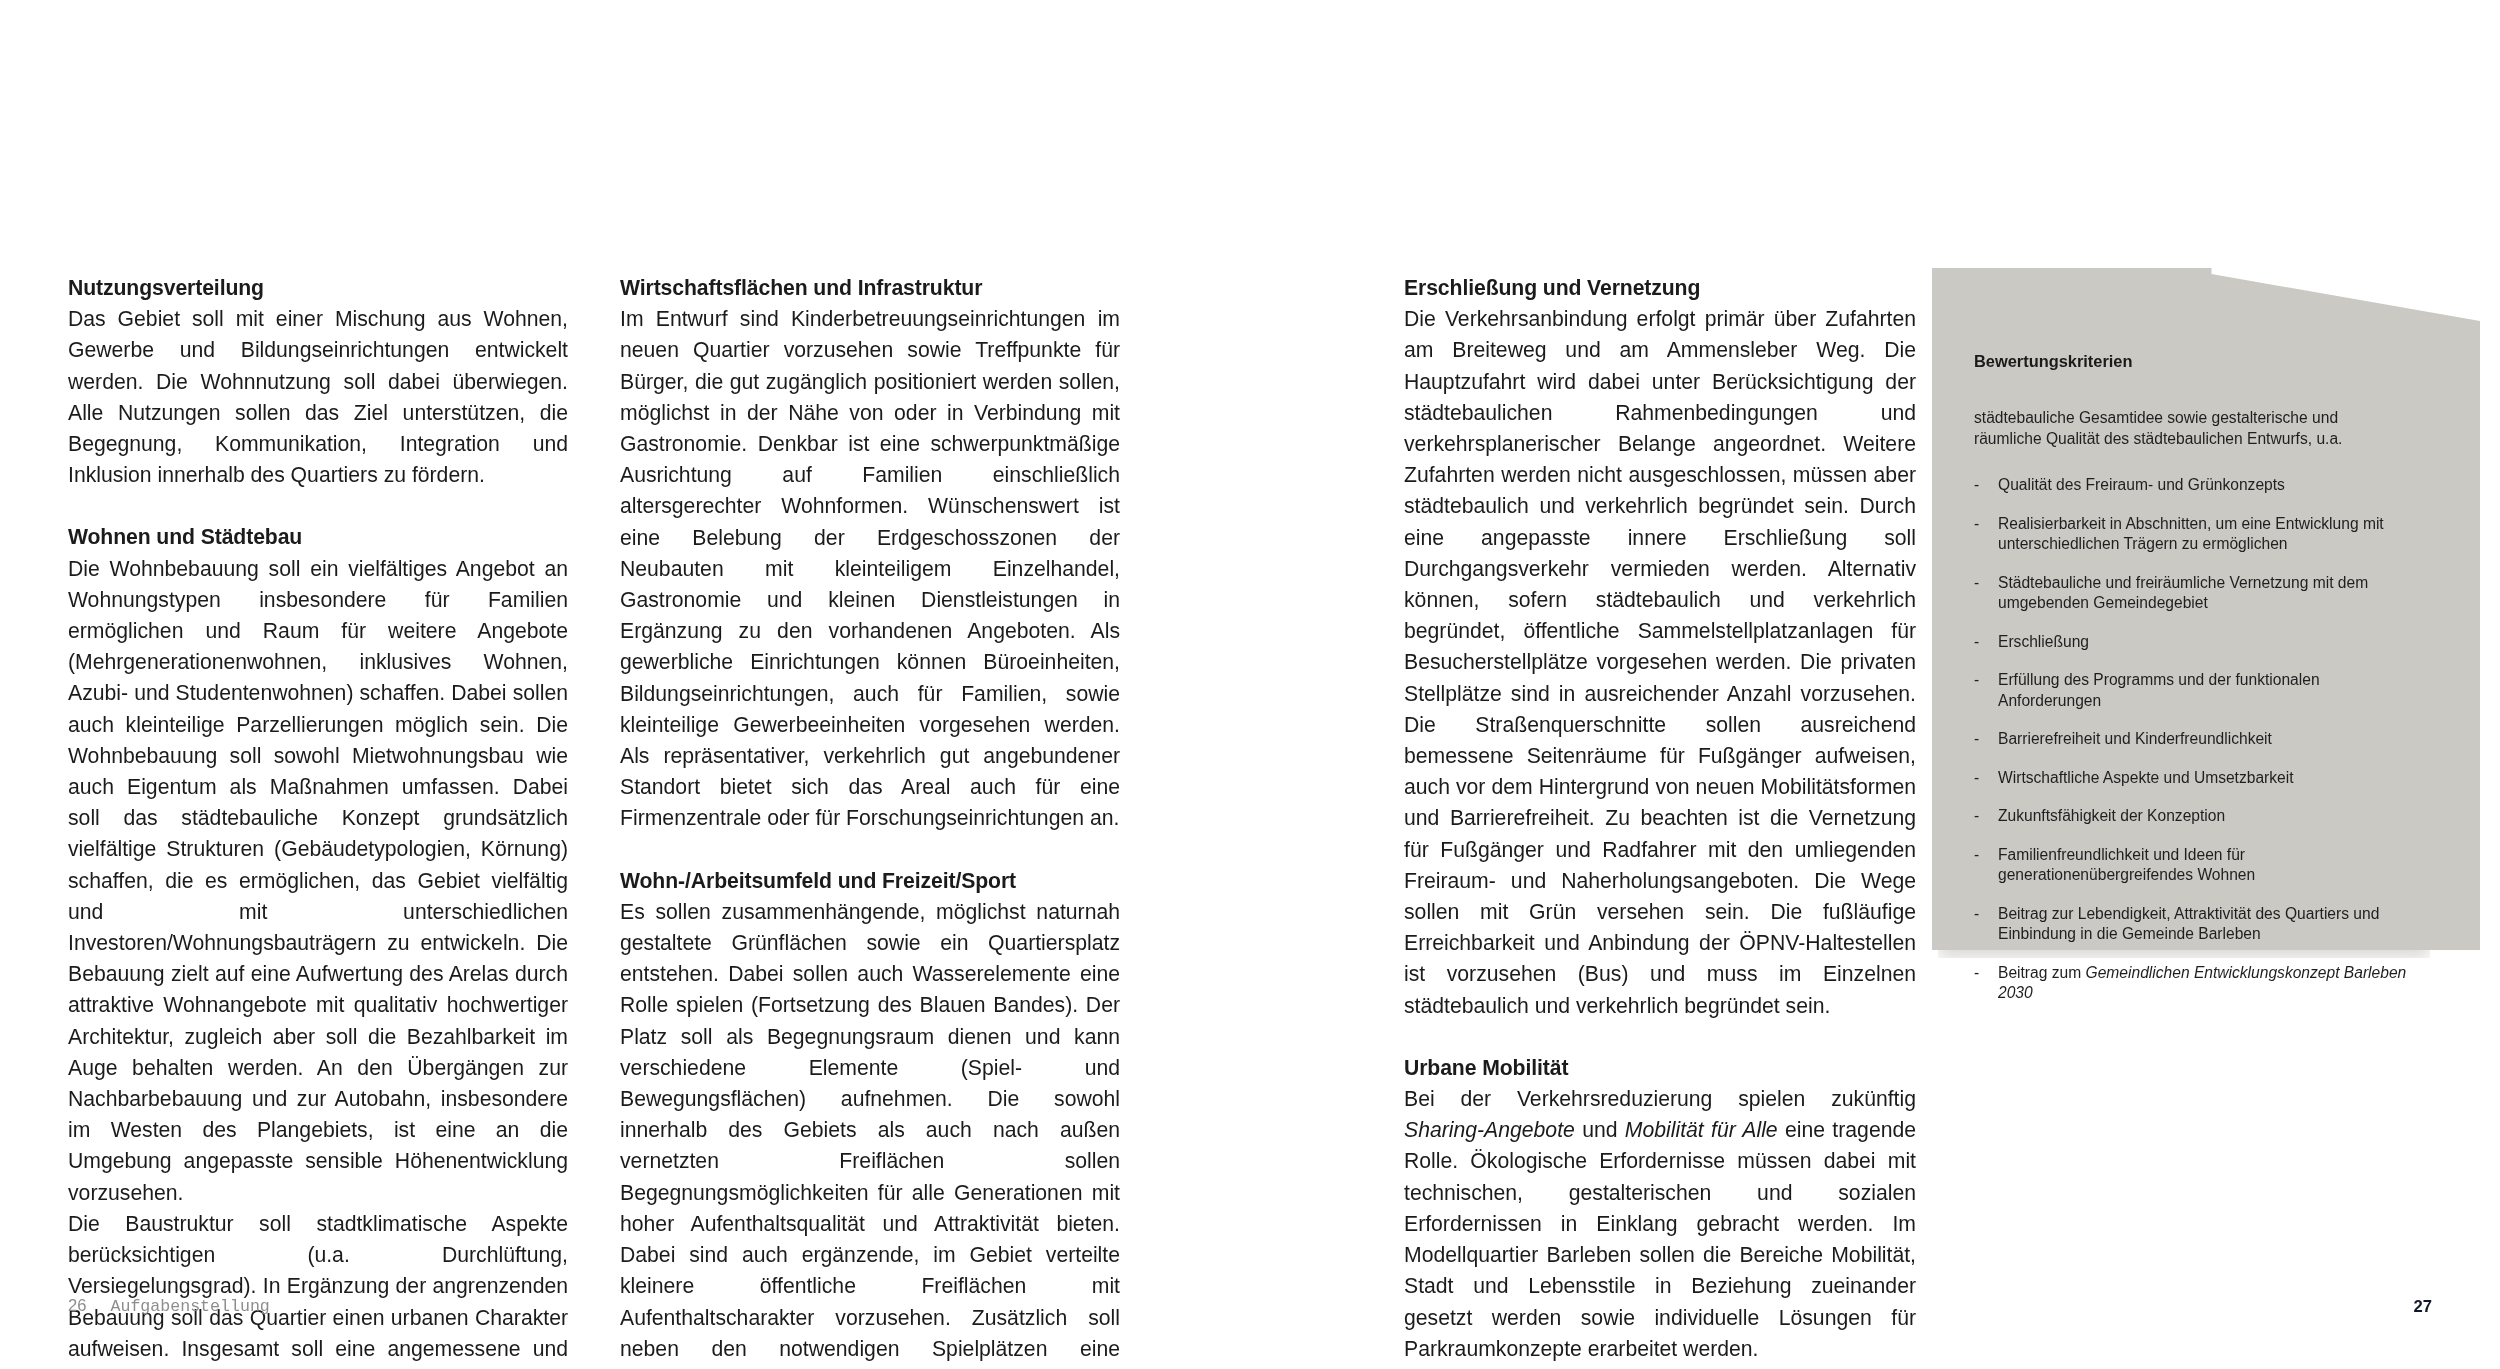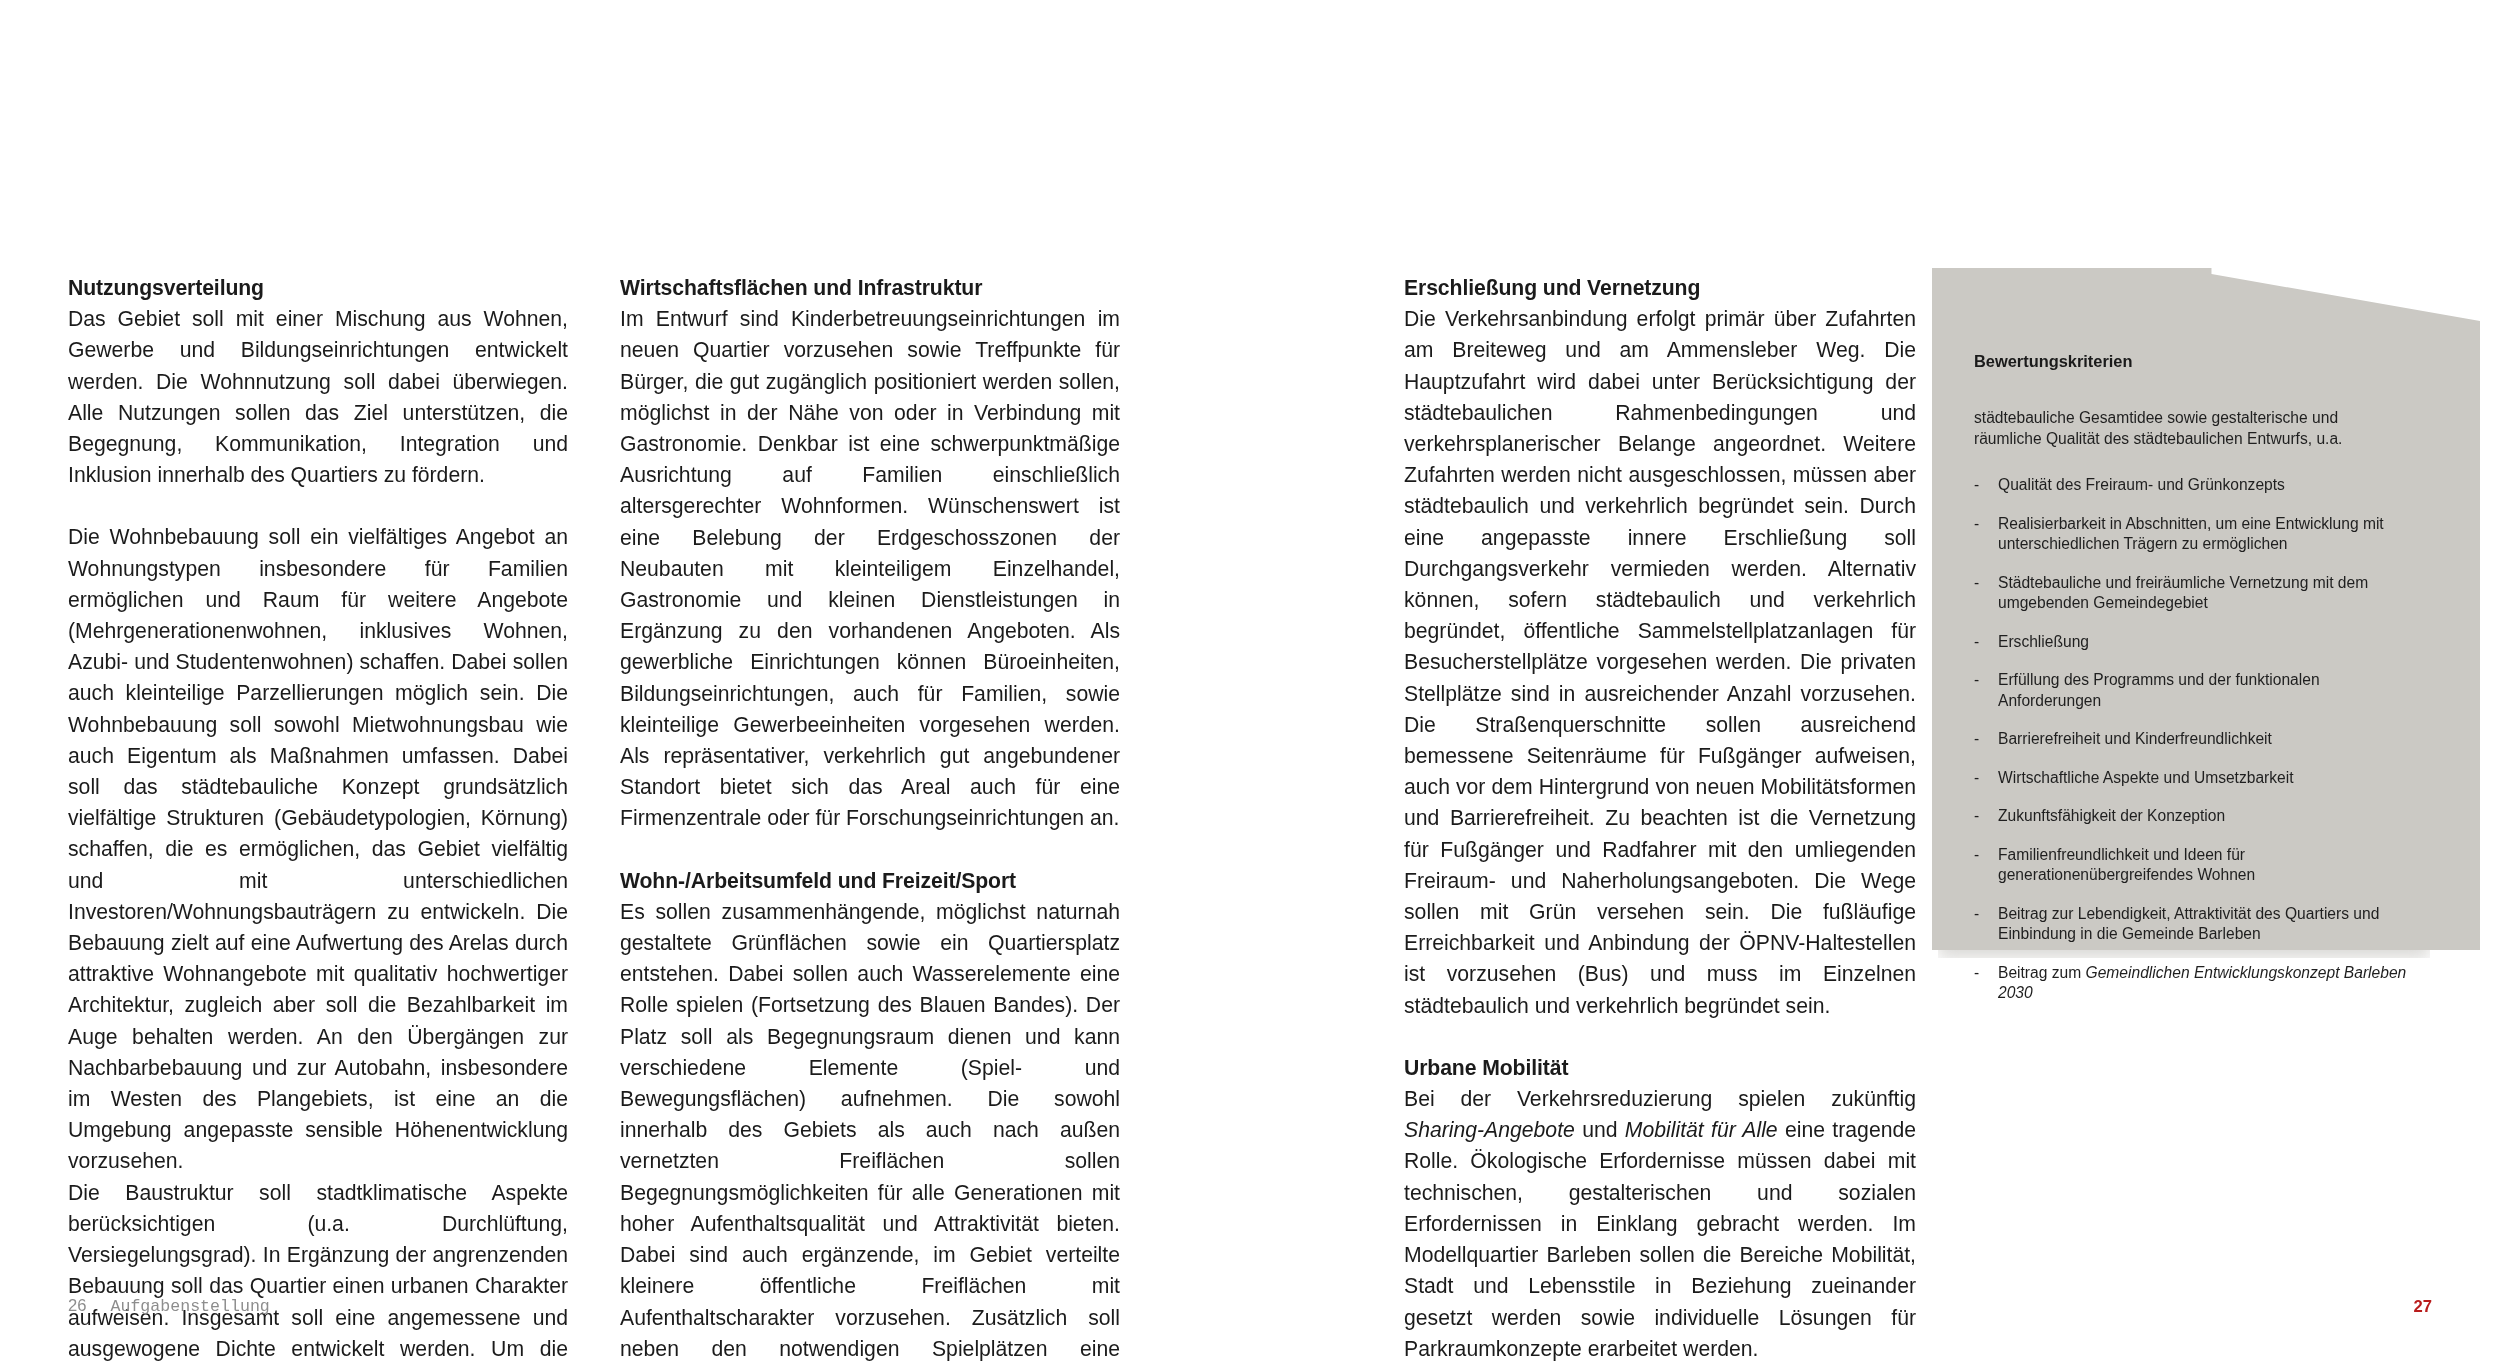--- a/index.html
+++ b/index.html
@@ -135,35 +135,36 @@
     font-weight: normal;
     color: #8d8d8d;
     margin-right: 24px;
   }
   .footer-left .pglabel { color: #8d8d8d; font-family: Liberation Mono, monospace; }
   .footer-right {
     right: 68px;
   }
   .footer-right .pgnum {
     font-weight: bold;
-    color: #b91c1c;
+    color: #0f172a;
   }
 </style>
 </head>
 <body>
 
 <div class="spread">
 
   <div class="col col-1">
 
     <div class="sec-head">Nutzungsverteilung</div>
     <p class="sec-body">Das Gebiet soll mit einer Mischung aus Wohnen, Gewerbe und Bildungseinrichtungen entwickelt werden. Die Wohnnutzung soll dabei überwiegen. Alle Nutzungen sollen das Ziel unterstützen, die Begegnung, Kommunikation, Integration und Inklusion innerhalb des Quartiers zu fördern.</p>
 
     <div class="gap"></div>
 
+    <div class="sec-head">Wohnen und Städtebau</div>
     <p class="sec-body">Die Wohnbebauung soll ein vielfältiges Angebot an Wohnungstypen insbesondere für Familien ermöglichen und Raum für weitere Angebote (Mehrgenerationenwohnen, inklusives Wohnen, Azubi- und Studentenwohnen) schaffen. Dabei sollen auch kleinteilige Parzellierungen möglich sein. Die Wohnbebauung soll sowohl Mietwohnungsbau wie auch Eigentum als Maßnahmen umfassen. Dabei soll das städtebauliche Konzept grundsätzlich vielfältige Strukturen (Gebäudetypologien, Körnung) schaffen, die es ermöglichen, das Gebiet vielfältig und mit unterschiedlichen Investoren/Wohnungsbauträgern zu entwickeln. Die Bebauung zielt auf eine Aufwertung des Arelas durch attraktive Wohnangebote mit qualitativ hochwertiger Architektur, zugleich aber soll die Bezahlbarkeit im Auge behalten werden. An den Übergängen zur Nachbarbebauung und zur Autobahn, insbesondere im Westen des Plangebiets, ist eine an die Umgebung angepasste sensible Höhenentwicklung vorzusehen.</p>
     <p class="sec-body">Die Baustruktur soll stadtklimatische Aspekte berücksichtigen (u.a. Durchlüftung, Versiegelungsgrad). In Ergänzung der angrenzenden Bebauung soll das Quartier einen urbanen Charakter aufweisen. Insgesamt soll eine angemessene und ausgewogene Dichte entwickelt werden. Um die Gebäude herum sollen ausreichende Freiflächen entstehen.</p>
   </div>
 
   <div class="col col-2">
 
     <div class="sec-head">Wirtschaftsflächen und Infrastruktur</div>
     <p class="sec-body">Im Entwurf sind Kinderbetreuungseinrichtungen im neuen Quartier vorzusehen sowie Treffpunkte für Bürger, die gut zugänglich positioniert werden sollen, möglichst in der Nähe von oder in Verbindung mit Gastronomie. Denkbar ist eine schwerpunktmäßige Ausrichtung auf Familien einschließlich altersgerechter Wohnformen. Wünschenswert ist eine Belebung der Erdgeschosszonen der Neubauten mit kleinteiligem Einzelhandel, Gastronomie und kleinen Dienstleistungen in Ergänzung zu den vorhandenen Angeboten. Als gewerbliche Einrichtungen können Büroeinheiten, Bildungseinrichtungen, auch für Familien, sowie kleinteilige Gewerbeeinheiten vorgesehen werden. Als repräsentativer, verkehrlich gut angebundener Standort bietet sich das Areal auch für eine Firmenzentrale oder für Forschungseinrichtungen an.</p>
 
     <div class="gap"></div>

